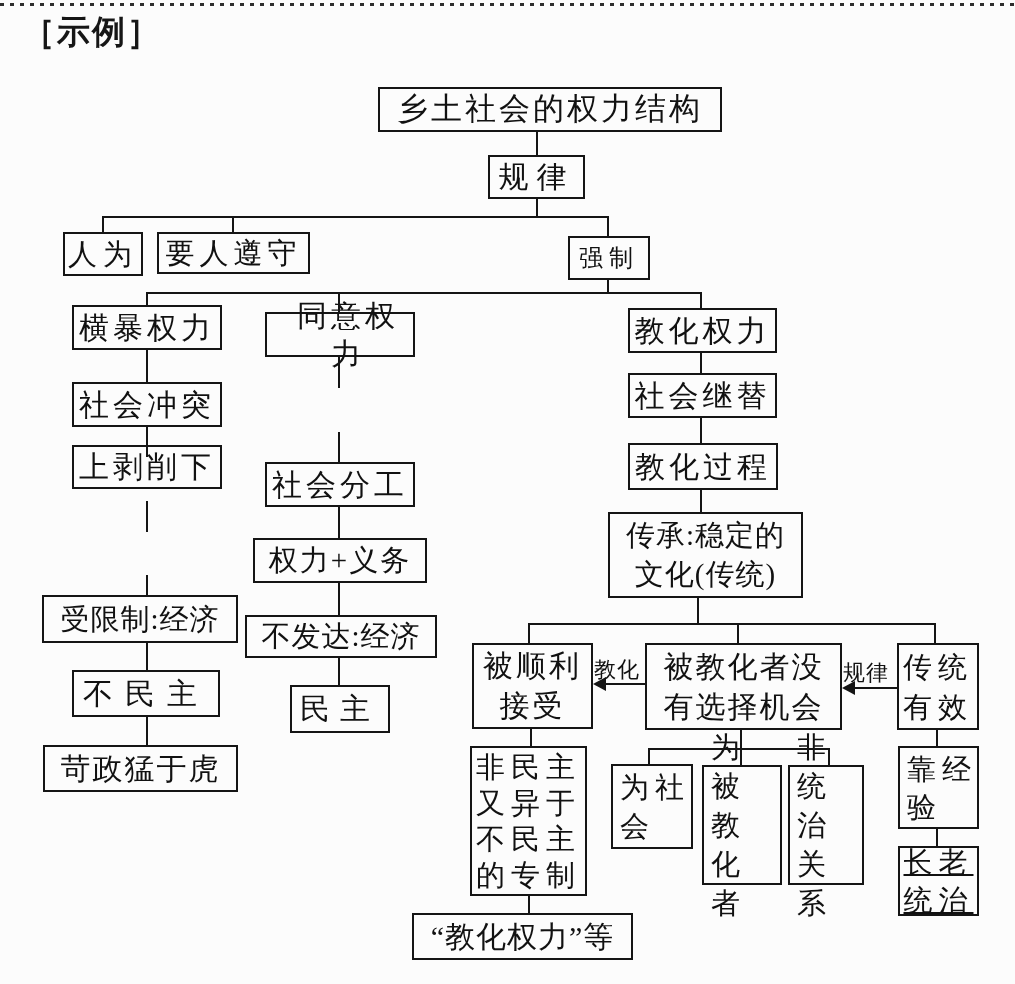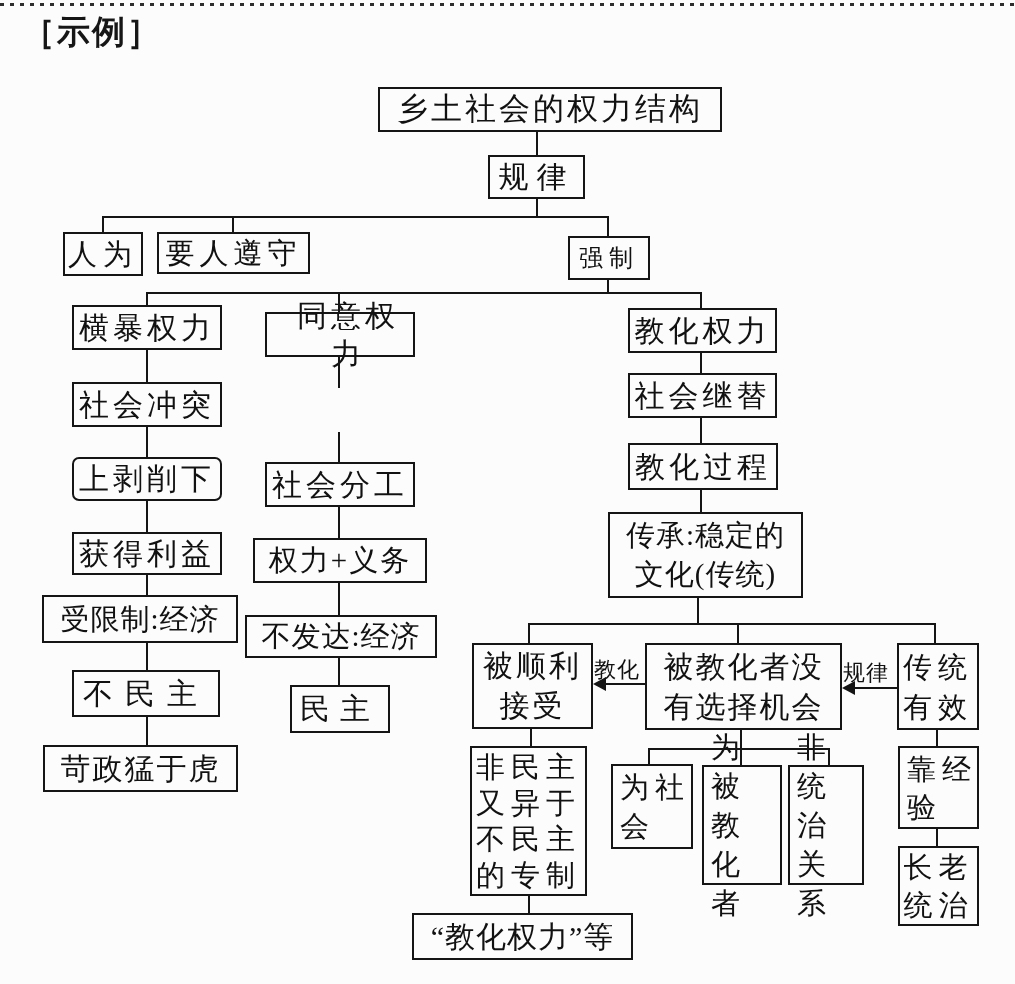--- a/index.html
+++ b/index.html
@@ -48,22 +48,21 @@
   <div class="hdr">［示例］</div>
 
   <div class="node" style="left:378px;top:87px;width:344px;height:45px;font-size:31px;letter-spacing:3px;">乡土社会的权力结构</div>
   <div class="node" style="left:488px;top:155px;width:97px;height:44px;letter-spacing:8px;">规律</div>
   <div class="node" style="left:63px;top:232px;width:80px;height:44px;font-size:29px;letter-spacing:6px;">人为</div>
   <div class="node" style="left:157px;top:232px;width:153px;height:42px;font-size:29px;letter-spacing:5px;">要人遵守</div>
   <div class="node" style="left:568px;top:236px;width:82px;height:44px;font-size:24px;letter-spacing:6px;">强制</div>
 
   <div class="node" style="left:72px;top:305px;width:150px;height:45px;">横暴权力</div>
   <div class="node" style="left:72px;top:382px;width:150px;height:45px;">社会冲突</div>
-  <div class="node" style="left:72px;top:457px;width:150px;height:44px;border-radius:7px;">上剥削下</div>
-  <div class="node" style="left:72px;top:532px;width:150px;height:43px;">获得利益</div>
+  <div class="node" style="left:72px;top:445px;width:150px;height:44px;">上剥削下</div>
   <div class="node" style="left:42px;top:595px;width:196px;height:48px;font-size:29px;letter-spacing:1px;">受限制:经济</div>
   <div class="node" style="left:72px;top:670px;width:148px;height:47px;letter-spacing:12px;">不民主</div>
   <div class="node" style="left:43px;top:745px;width:195px;height:47px;letter-spacing:2px;">苛政猛于虎</div>
 
   <div class="node" style="left:265px;top:312px;width:150px;height:45px;padding-left:16px;">同意权力</div>
   <div class="node" style="left:265px;top:462px;width:150px;height:45px;">社会分工</div>
   <div class="node" style="left:253px;top:538px;width:174px;height:45px;font-size:29px;letter-spacing:2px;">权力+义务</div>
   <div class="node" style="left:245px;top:615px;width:192px;height:43px;font-size:29px;letter-spacing:1px;">不发达:经济</div>
   <div class="node" style="left:290px;top:685px;width:100px;height:48px;letter-spacing:10px;">民主</div>
 
@@ -87,21 +86,21 @@
   <div class="node tl" style="left:611px;top:764px;width:82px;height:85px;font-size:29px;letter-spacing:6px;line-height:39px;">为社
 会</div>
   <div class="node tl" style="left:702px;top:765px;width:80px;height:120px;font-size:29px;letter-spacing:6px;line-height:39px;">为被
 教化
 者</div>
   <div class="node tl" style="left:788px;top:765px;width:76px;height:120px;font-size:29px;letter-spacing:6px;line-height:39px;">非统
 治关
 系</div>
   <div class="node tl" style="left:898px;top:746px;width:81px;height:83px;font-size:29px;letter-spacing:6px;line-height:38px;">靠经
 验</div>
-  <div class="node" style="left:898px;top:846px;width:81px;height:80px;font-size:29px;letter-spacing:6px;line-height:38px;">长老
+  <div class="node" style="left:898px;top:846px;width:81px;height:70px;font-size:29px;letter-spacing:6px;line-height:38px;text-decoration:underline;">长老
 统治</div>
   <div class="node" style="left:412px;top:913px;width:221px;height:47px;letter-spacing:1px;">“教化权力”等</div>
 
   <div class="ln" style="left:536px;top:132px;width:2px;height:23px;"></div>
   <div class="ln" style="left:536px;top:199px;width:2px;height:18px;"></div>
   <div class="ln" style="left:102px;top:216px;width:507px;height:2px;"></div>
   <div class="ln" style="left:102px;top:216px;width:2px;height:16px;"></div>
   <div class="ln" style="left:232px;top:216px;width:2px;height:16px;"></div>
   <div class="ln" style="left:607px;top:216px;width:2px;height:20px;"></div>
   <div class="ln" style="left:607px;top:280px;width:2px;height:14px;"></div>

